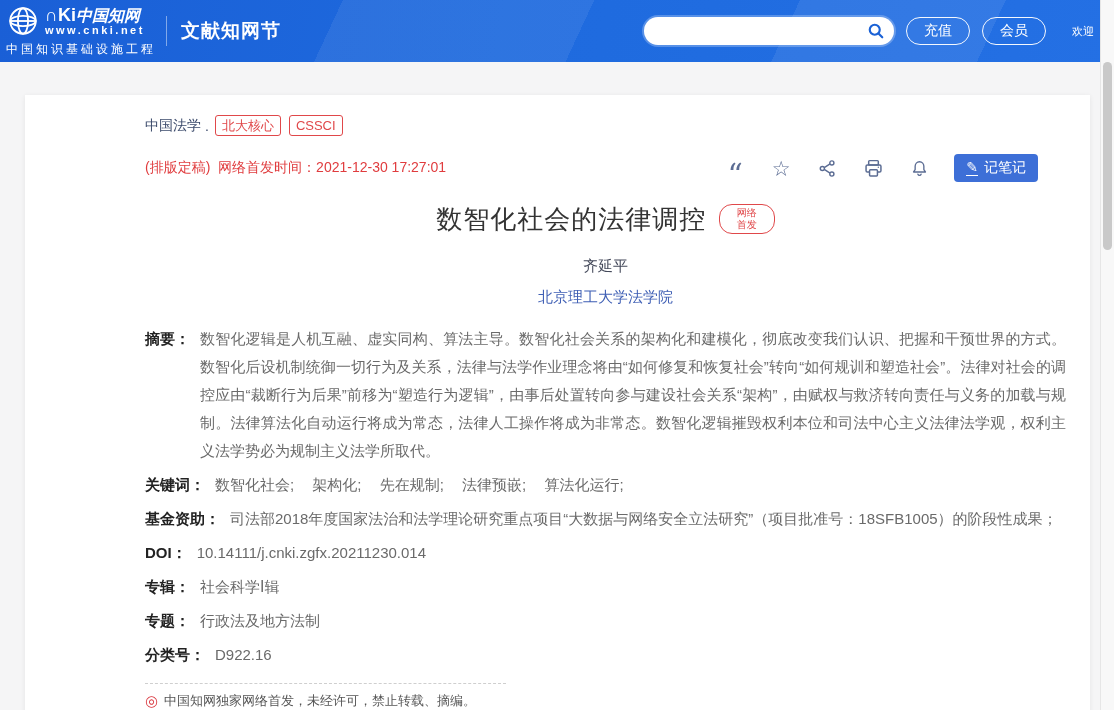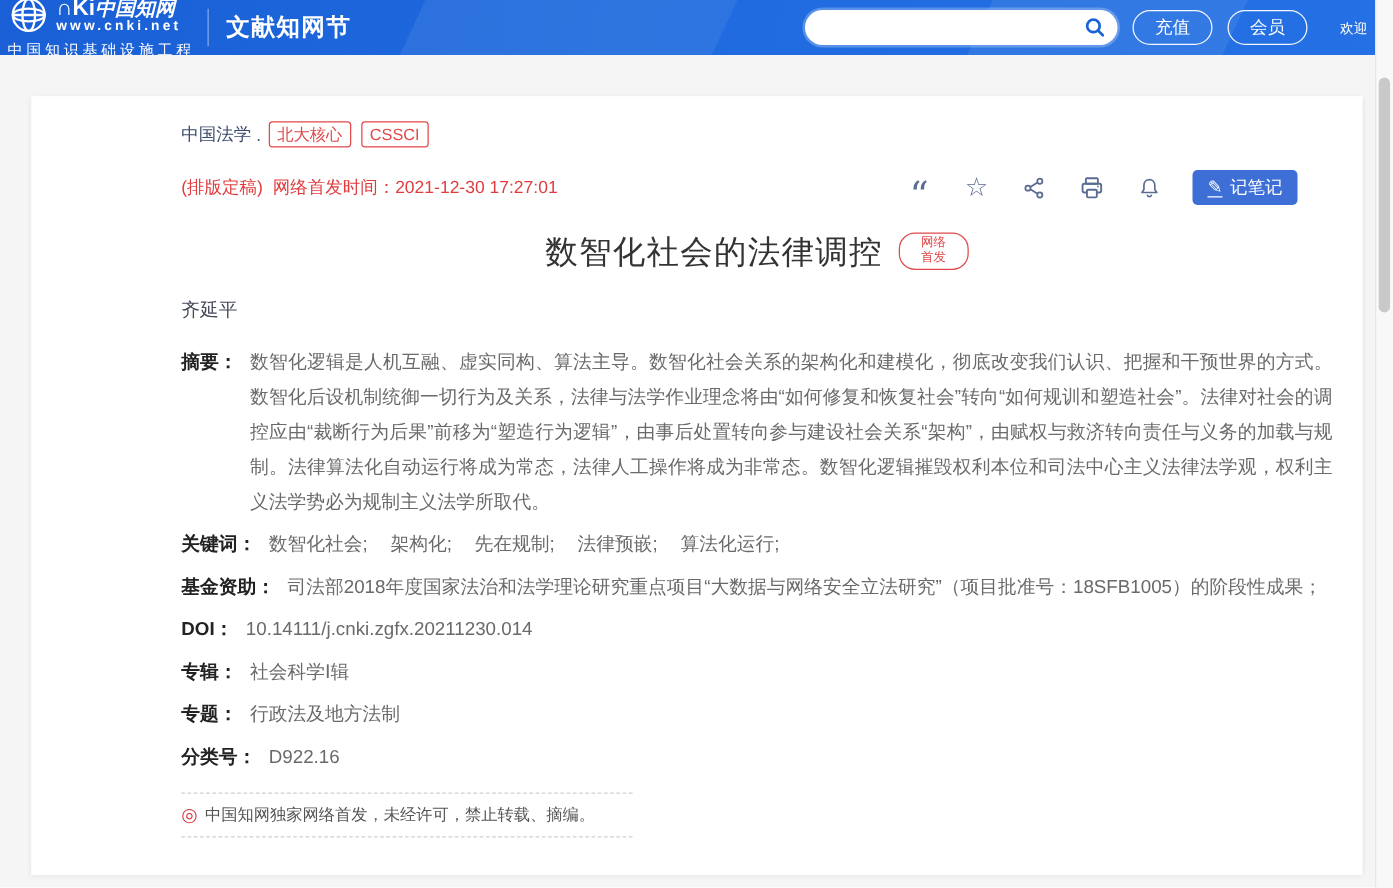--- a/index.html
+++ b/index.html
@@ -4,21 +4,21 @@
 <style>
   * { margin:0; padding:0; box-sizing:border-box; }
   html,body { width:1114px; height:710px; overflow:hidden; }
   body {
     font-family:"Liberation Sans","DejaVu Sans",sans-serif;
     background:#f5f5f6;
     color:#333;
   }
   
   .topbar {
-    position:relative; height:44px;
+    position:relative; height:62px;
     background:linear-gradient(100deg,#1a5fd6 0%,#1e6ade 45%,#2470e4 100%);
     display:flex; align-items:center;
     padding:0 20px 0 6px;
     overflow:hidden;
   }
   .topbar::before {
     content:""; position:absolute; inset:0;
     background:
       linear-gradient(115deg, transparent 30%, rgba(255,255,255,0.07) 30%, rgba(255,255,255,0.07) 52%, transparent 52%),
       linear-gradient(115deg, transparent 70%, rgba(255,255,255,0.08) 70%, rgba(255,255,255,0.08) 88%, transparent 88%);
@@ -81,21 +81,21 @@
     font-size:14px; padding:5px 12px; cursor:pointer; display:flex; align-items:center; gap:6px;
   }
   .pencil { font-size:14px; border-bottom:1.5px solid #fff; padding-bottom:1px; line-height:13px; }
   .title-row { margin-top:20px; text-align:center; }
   .article-title { display:inline; font-size:26px; font-weight:400; color:#333; letter-spacing:1px; }
   .nf-badge {
     display:inline-flex; flex-direction:column; align-items:center; vertical-align:top;
     border:1px solid #e0484a; color:#e0484a; border-radius:13px;
     font-size:10px; line-height:12px; padding:2px 17px; margin-left:8px; margin-top:2px;
   }
-  .author-row { margin-top:20px; text-align:left; font-size:15px; color:#44495a; }
+  .author-row { margin-top:20px; text-align:center; font-size:15px; color:#44495a; }
   .affil-row { margin-top:12px; text-align:center; font-size:15px; }
   .affil-link { color:#4060b5; cursor:pointer; text-decoration:none; }
   .fields { margin-top:18px; }
   .field-row { display:flex; margin-top:6px; font-size:15px; line-height:28px; }
   .field-label { font-weight:bold; color:#222; white-space:nowrap; margin-right:10px; }
   .field-value { color:#6a6a6a; flex:1; }
   .abstract-value { text-align:justify; }
   .kw { margin-right:14px; cursor:pointer; color:#6a6a6a; }
   .notice-box {
     margin-top:14px; display:inline-block;
@@ -197,20 +197,23 @@
 
   <div class="title-row">
     <h1 class="article-title">数智化社会的法律调控</h1>
     <span class="nf-badge">
       <span>网络</span>
       <span>首发</span>
     </span>
   </div>
 
   <div class="author-row">齐延平</div>
+  <div class="affil-row">
+    <a class="affil-link">北京理工大学法学院</a>
+  </div>
 
   <div class="fields">
 
     <div class="field-row">
       <span class="field-label">摘要：</span>
       <span class="field-value abstract-value">数智化逻辑是人机互融、虚实同构、算法主导。数智化社会关系的架构化和建模化，彻底改变我们认识、把握和干预世界的方式。数智化后设机制统御一切行为及关系，法律与法学作业理念将由“如何修复和恢复社会”转向“如何规训和塑造社会”。法律对社会的调控应由“裁断行为后果”前移为“塑造行为逻辑”，由事后处置转向参与建设社会关系“架构”，由赋权与救济转向责任与义务的加载与规制。法律算法化自动运行将成为常态，法律人工操作将成为非常态。数智化逻辑摧毁权利本位和司法中心主义法律法学观，权利主义法学势必为规制主义法学所取代。</span>
     </div>
 
     <div class="field-row">
       <span class="field-label">关键词：</span>

